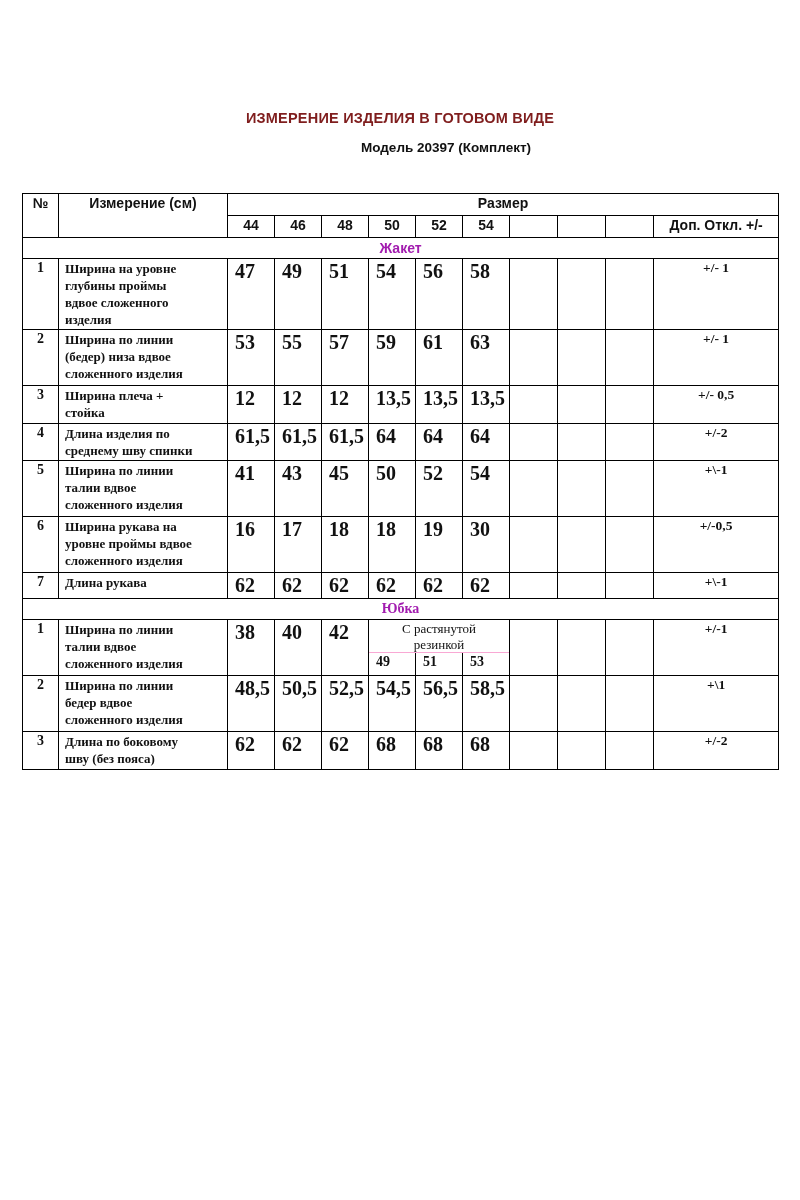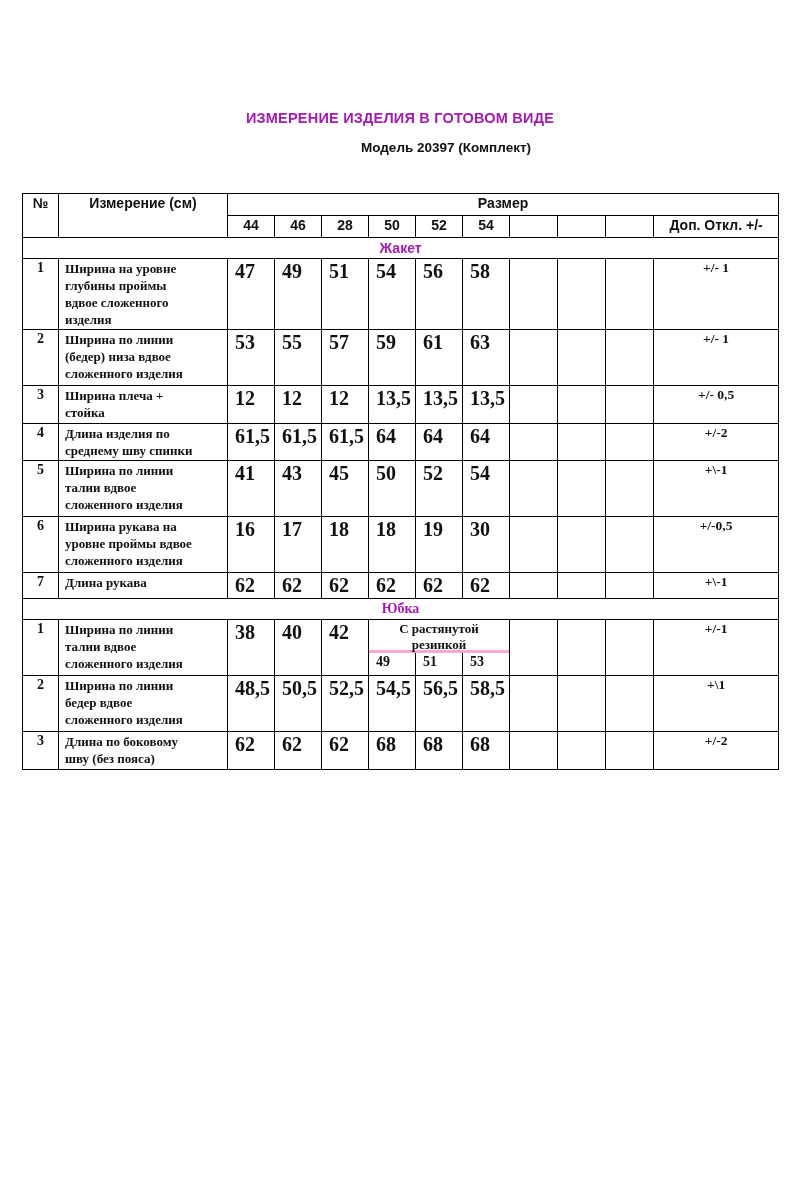--- a/index.html
+++ b/index.html
@@ -9,21 +9,21 @@
     background: #ffffff;
     color: #111111;
     font-family: "Liberation Serif", serif;
     position: relative;
   }
   .doc-title {
     position: absolute; top: 110px; left: 0; width: 100%;
     text-align: center;
     font-family: "Liberation Sans", sans-serif;
     font-weight: bold; font-size: 14.5px;
-    color: #a21caf; letter-spacing: 0.2px;
+    color: #7f1d1d; letter-spacing: 0.2px;
   }
   .doc-subtitle {
     position: absolute; top: 140px; left: 0; width: 100%;
     text-align: center;
     font-family: "Liberation Sans", sans-serif;
     font-weight: bold; font-size: 13.5px;
     color: #111111;
     margin-left: 46px;
   }
   table.meas {
@@ -55,23 +55,23 @@
   td.tol { font-weight: bold; font-size: 13.5px; text-align: center; }
   td.section {
     text-align: center; vertical-align: middle;
     font-weight: bold; font-size: 14px;
     color: #a21caf; padding: 0;
   }
   .sec-sans { font-family: "Liberation Sans", sans-serif; }
   .sec-serif { font-family: Liberation Serif, serif; }
   td.special { padding: 0; }
   .sp-label {
-    font-weight: bold; font-size: 13px; line-height: 16px;
+    font-weight: normal; font-size: 13px; line-height: 16px;
     text-align: center; white-space: pre-line;
-    border-bottom: 3px solid #f9a8d4;
+    border-bottom: 1px solid #f9a8d4;
     height: 33px; padding-top: 1px;
   }
   .sp-row { display: flex; }
   .sp-cell {
     flex: 1 1 0; height: 22px;
     font-weight: bold; font-size: 14px;
     padding: 1px 0 0 7px;
     border-right: 1px solid #000;
   }
   .sp-cell:last-child { border-right: none; }
@@ -99,21 +99,21 @@
   </colgroup>
   <thead>
     <tr style="height:22px">
       <th rowspan="2" class="center">№</th>
       <th rowspan="2">Измерение (см)</th>
       <th colspan="10" class="center">Размер</th>
     </tr>
     <tr style="height:22px">
       <th class="center">44</th>
       <th class="center">46</th>
-      <th class="center">28</th>
+      <th class="center">48</th>
       <th class="center">50</th>
       <th class="center">52</th>
       <th class="center">54</th>
       <th></th>
       <th></th>
       <th></th>
       <th class="center">Доп.  Откл. +/-</th>
     </tr>
   </thead>
   <tbody>

